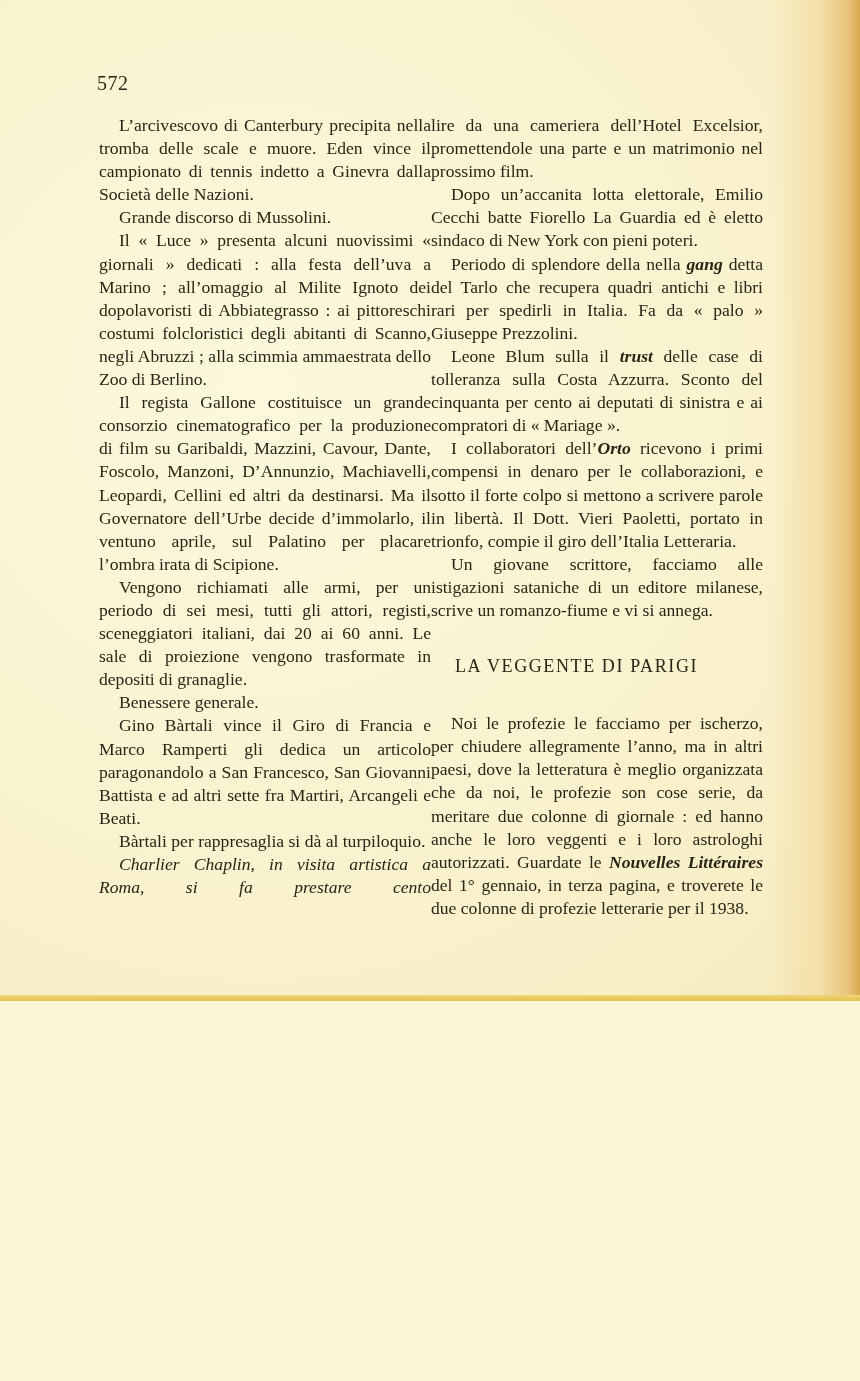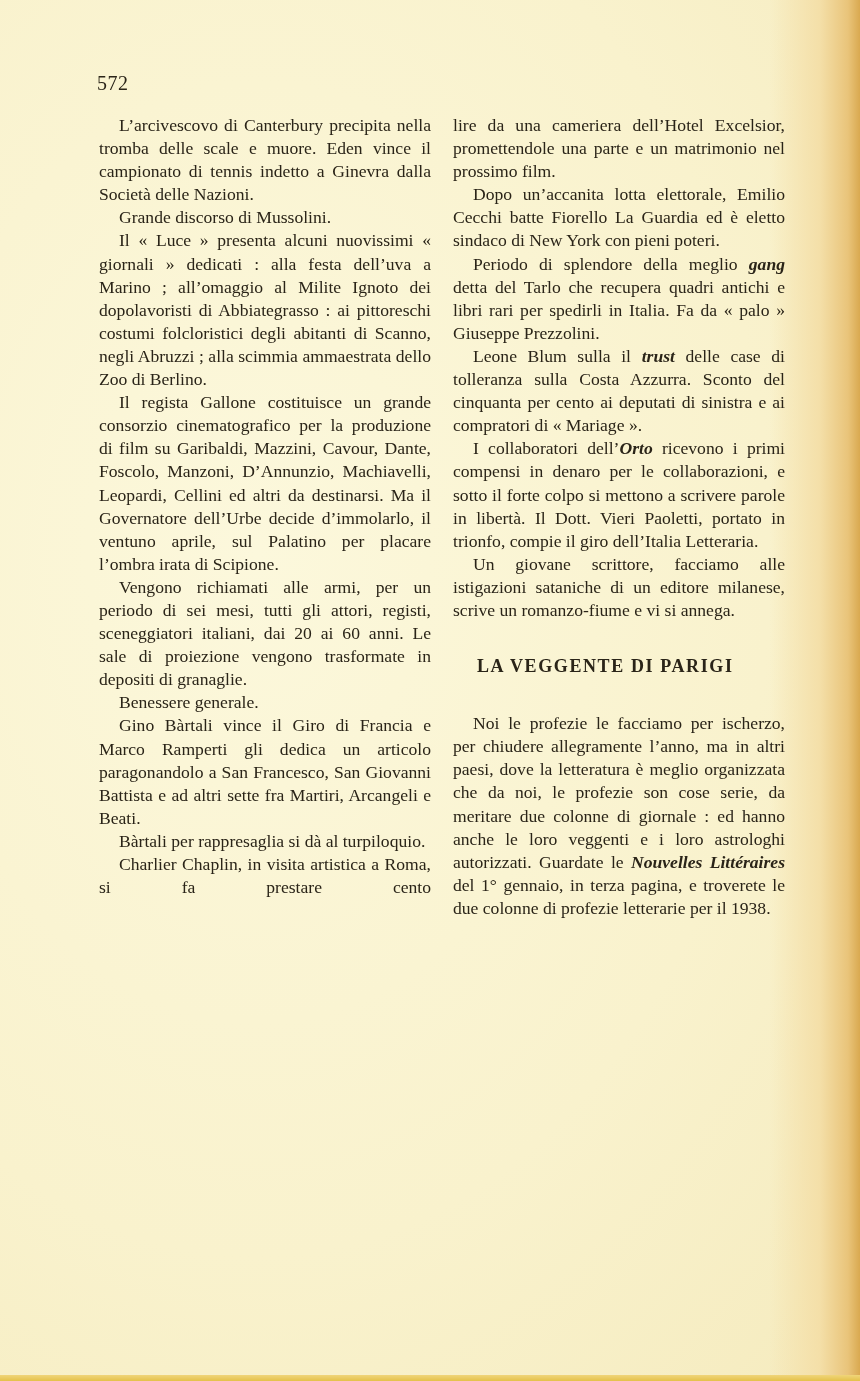--- a/index.html
+++ b/index.html
@@ -12,21 +12,21 @@
       overflow: hidden;
       position: relative;
       background: #fbf6d6;
       font-family: "Liberation Serif", "DejaVu Serif", serif;
       color: #2a2418;
     }
     .page {
       position: absolute;
       left: 0; top: 0;
       width: 860px;
-      height: 1381px;
+      height: 1001px;
       background:
         linear-gradient(to right, rgba(251,246,214,0) 0px, rgba(251,246,214,0) 770px, #f4dfa8 820px, #e9c47a 848px, #d9a950 860px),
         radial-gradient(ellipse at 30% 40%, #fcf8dc 0%, #f9f2cd 60%, #f5ebbe 100%);
     }
     .bottom-edge {
       position: absolute;
       left: 0;
       bottom: 0;
       width: 860px;
       height: 6px;
@@ -41,34 +41,34 @@
     }
     .col {
       position: absolute;
       top: 114px;
       width: 332px;
       font-size: 17.6px;
       line-height: 23.1px;
       text-align: justify;
     }
     .col-left { left: 99px; }
-    .col-right { left: 453px; }
+    .col-right { left: 431px; }
     .para {
       margin: 0;
       text-indent: 20px;
       hyphens: manual;
     }
     .gap { }
     .heading {
       margin: 0;
       font-size: 18px;
       letter-spacing: 1.6px;
       text-indent: 24px;
       text-align: left;
-      font-weight: bold;
+      font-weight: normal;
     }
     .heading-gap-before { margin-top: 33px; }
     .heading-gap-after { margin-top: 34px; }
     i { font-style: italic; font-weight: bold; }
   </style>
 </head>
 <body>
 
 <div class="page">
 
@@ -76,27 +76,27 @@
 
   <div class="col col-left">
     <p class="para">L’arcivescovo di Canterbury precipita nella tromba delle scale e muore. Eden vince il campionato di tennis indetto a Ginevra dalla Società delle Nazioni.</p>
     <p class="para">Grande discorso di Mussolini.</p>
     <p class="para gap">Il « Luce » presenta alcuni nuovissimi « giornali » dedicati : alla festa dell’uva a Marino ; all’omaggio al Milite Ignoto dei dopolavoristi di Abbiategrasso : ai pittoreschi costumi folcloristici degli abitanti di Scanno, negli Abruzzi ; alla scimmia ammaestrata dello Zoo di Berlino.</p>
     <p class="para gap">Il regista Gallone costituisce un grande consorzio cinematografico per la produzione di film su Garibaldi, Mazzini, Cavour, Dante, Foscolo, Manzoni, D’Annunzio, Machiavelli, Leopardi, Cellini ed altri da destinarsi. Ma il Governatore dell’Urbe decide d’immolarlo, il ventuno aprile, sul Palatino per placare l’ombra irata di Scipione.</p>
     <p class="para gap">Vengono richiamati alle armi, per un periodo di sei mesi, tutti gli attori, registi, sceneggiatori italiani, dai 20 ai 60 anni. Le sale di proiezione vengono trasformate in depositi di granaglie.</p>
     <p class="para">Benessere generale.</p>
     <p class="para gap">Gino Bàrtali vince il Giro di Francia e Marco Ramperti gli dedica un articolo paragonandolo a San Francesco, San Giovanni Battista e ad altri sette fra Martiri, Arcangeli e Beati.</p>
     <p class="para">Bàrtali per rappresaglia si dà al turpiloquio.</p>
-    <p class="para gap" style="text-align-last: justify;">Charlier Chaplin, in visita artistica a Roma, si fa prestare cento</p>
+    <p class="para gap" style="text-align-last: justify; font-style: italic;">Charlier Chaplin, in visita artistica a Roma, si fa prestare cento</p>
   </div>
 
   <div class="col col-right">
     <p class="para" style="text-indent:0">lire da una cameriera dell’Hotel Excelsior, promettendole una parte e un matrimonio nel prossimo film.</p>
     <p class="para gap">Dopo un’accanita lotta elettorale, Emilio Cecchi batte Fiorello La Guardia ed è eletto sindaco di New York con pieni poteri.</p>
-    <p class="para"><span>Periodo di splendore della meglio </span><i>gang</i><span> detta del Tarlo che recupera quadri antichi e libri rari per spedirli in Italia. Fa da « palo » Giuseppe Prezzolini.</span></p>
+    <p class="para"><span>Periodo di splendore della nella </span><i>gang</i><span> detta del Tarlo che recupera quadri antichi e libri rari per spedirli in Italia. Fa da « palo » Giuseppe Prezzolini.</span></p>
     <p class="para gap"><span>Leone Blum sulla il </span><i>trust</i><span> delle case di tolleranza sulla Costa Azzurra. Sconto del cinquanta per cento ai deputati di sinistra e ai compratori di « Mariage ».</span></p>
     <p class="para gap"><span>I collaboratori dell’</span><i>Orto</i><span> ricevono i primi compensi in denaro per le collaborazioni, e sotto il forte colpo si mettono a scrivere parole in libertà. Il Dott. Vieri Paoletti, portato in trionfo, compie il giro dell’Italia Letteraria.</span></p>
     <p class="para gap">Un giovane scrittore, facciamo alle istigazioni sataniche di un editore milanese, scrive un romanzo-fiume e vi si annega.</p>
 
     <h2 class="heading heading-gap-before">LA VEGGENTE DI PARIGI</h2>
 
     <p class="para heading-gap-after"><span>Noi le profezie le facciamo per ischerzo, per chiudere allegramente l’anno, ma in altri paesi, dove la letteratura è meglio organizzata che da noi, le profezie son cose serie, da meritare due colonne di giornale : ed hanno anche le loro veggenti e i loro astrologhi autorizzati. Guardate le </span><i>Nouvelles Littéraires</i><span> del 1° gennaio, in terza pagina, e troverete le due colonne di profezie letterarie per il 1938.</span></p>
   </div>
 
   <div class="bottom-edge"></div>

